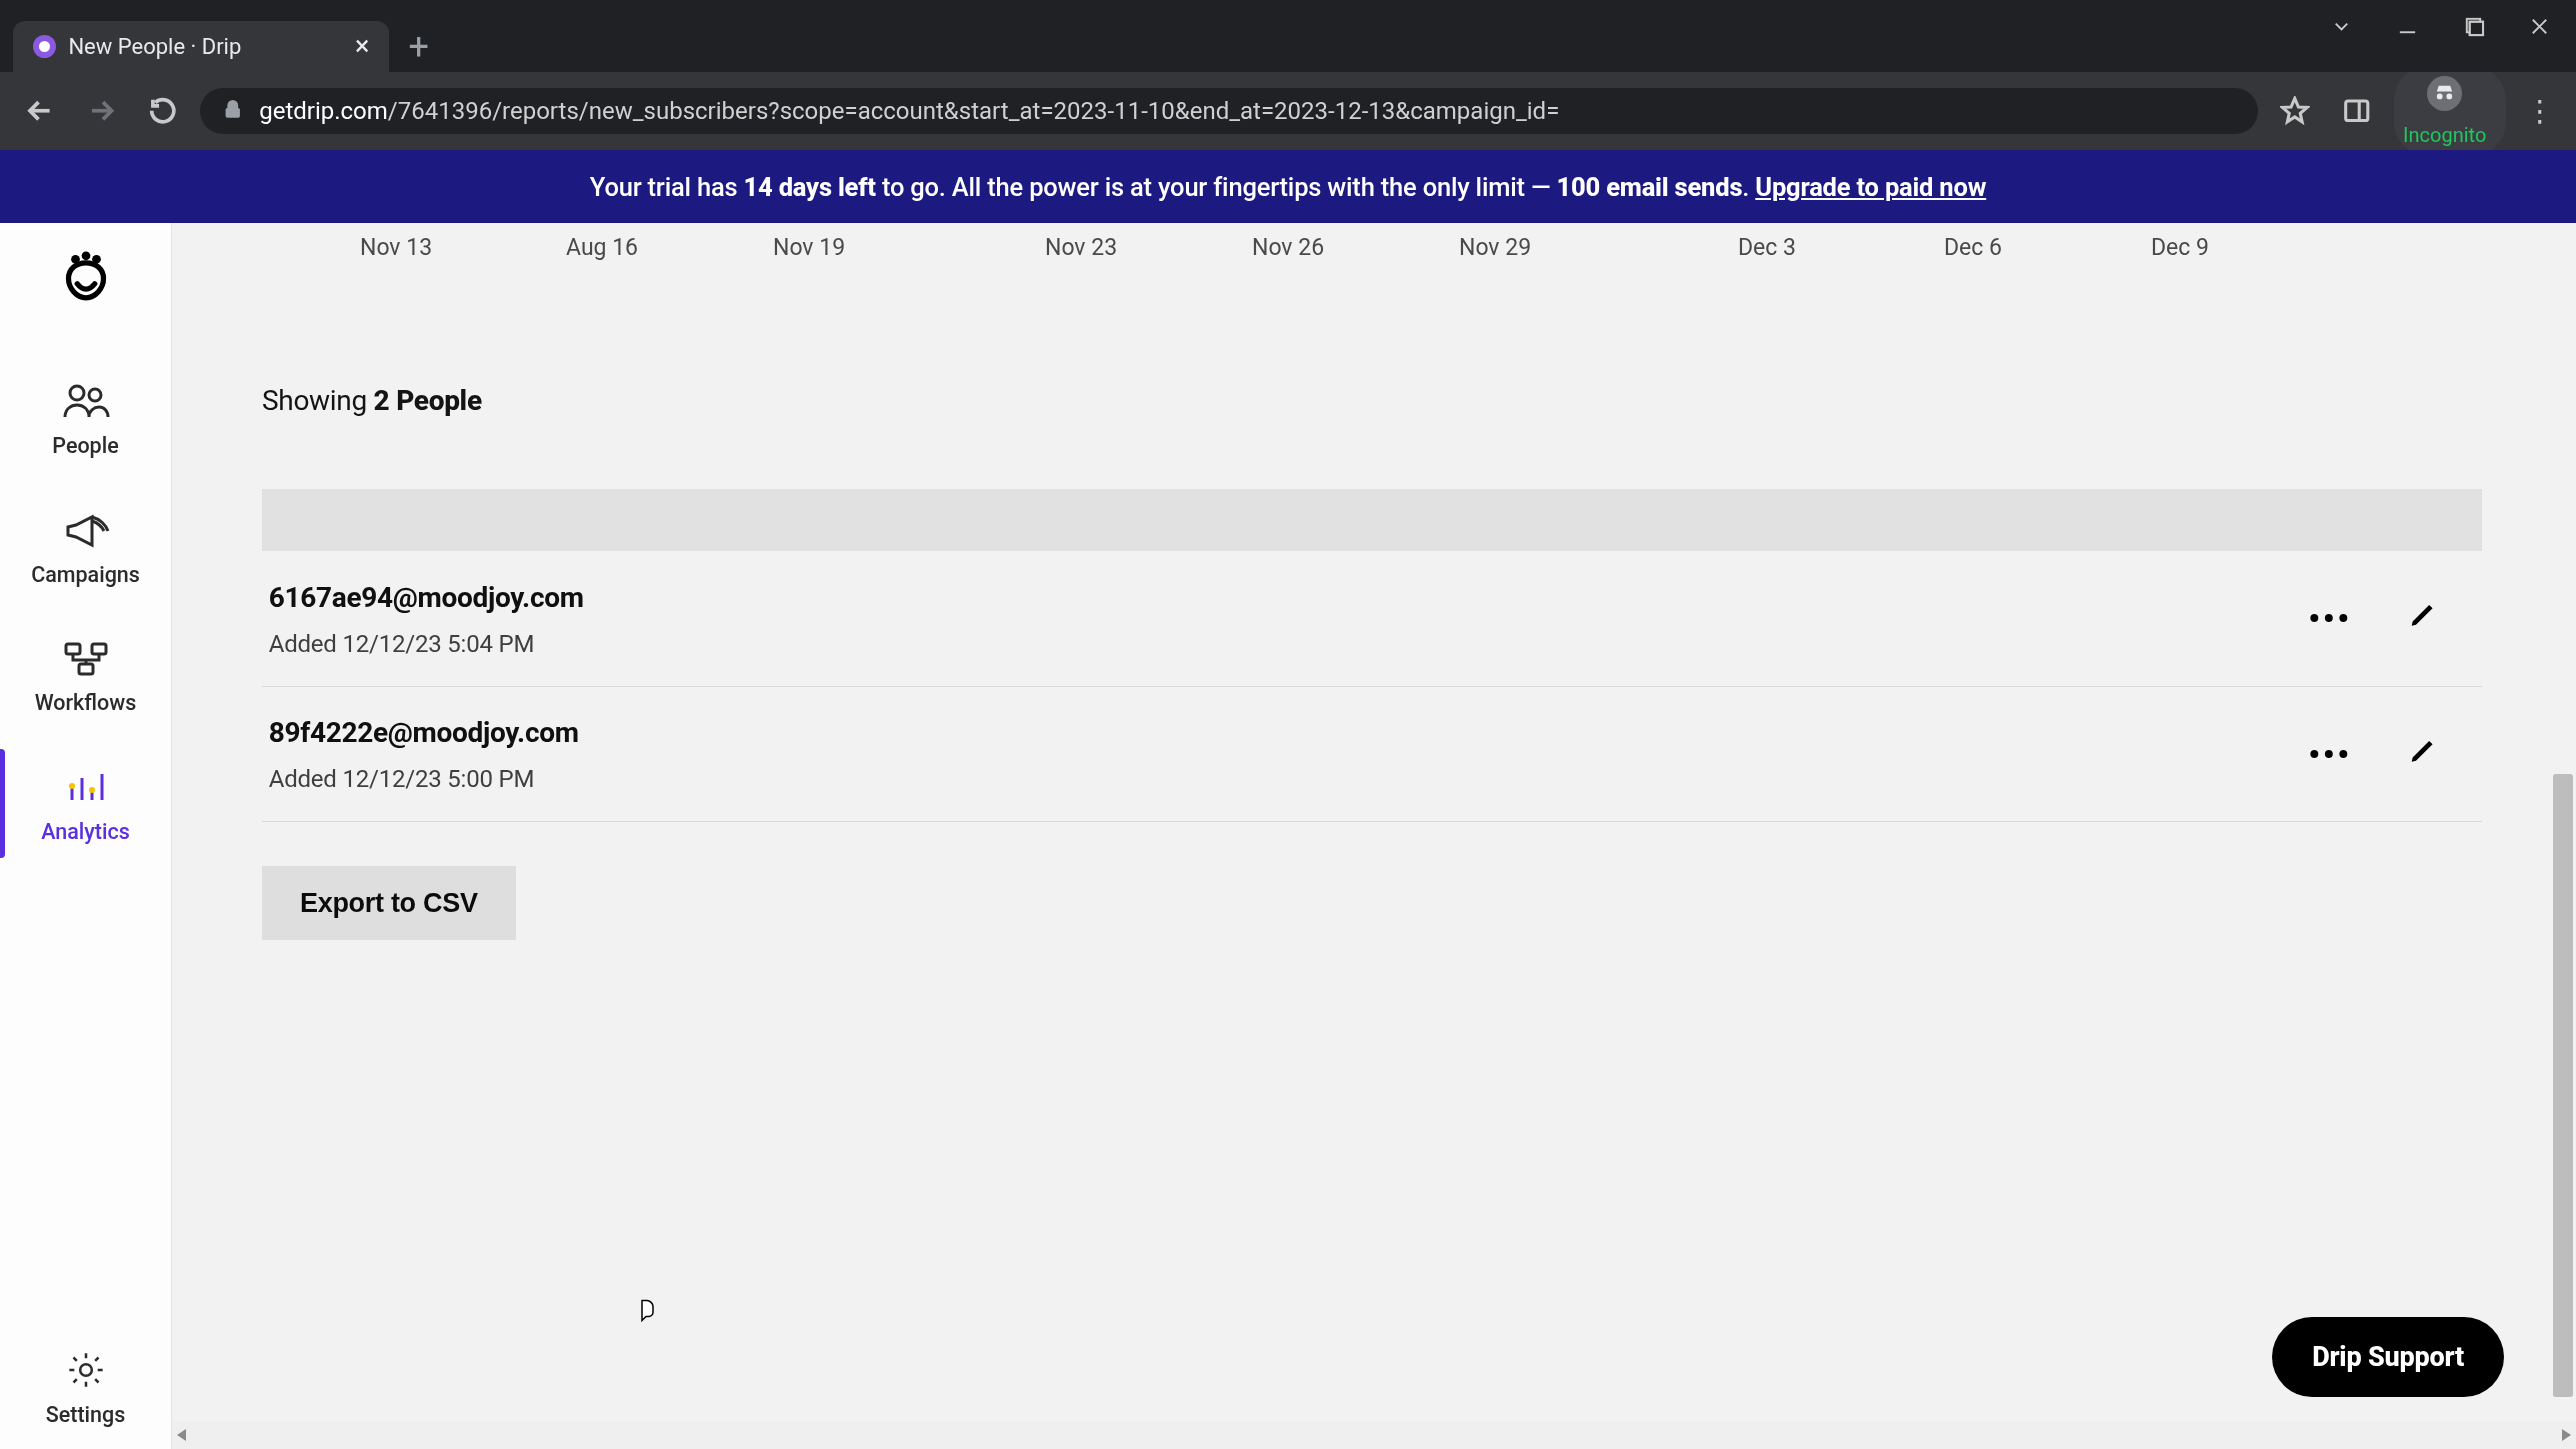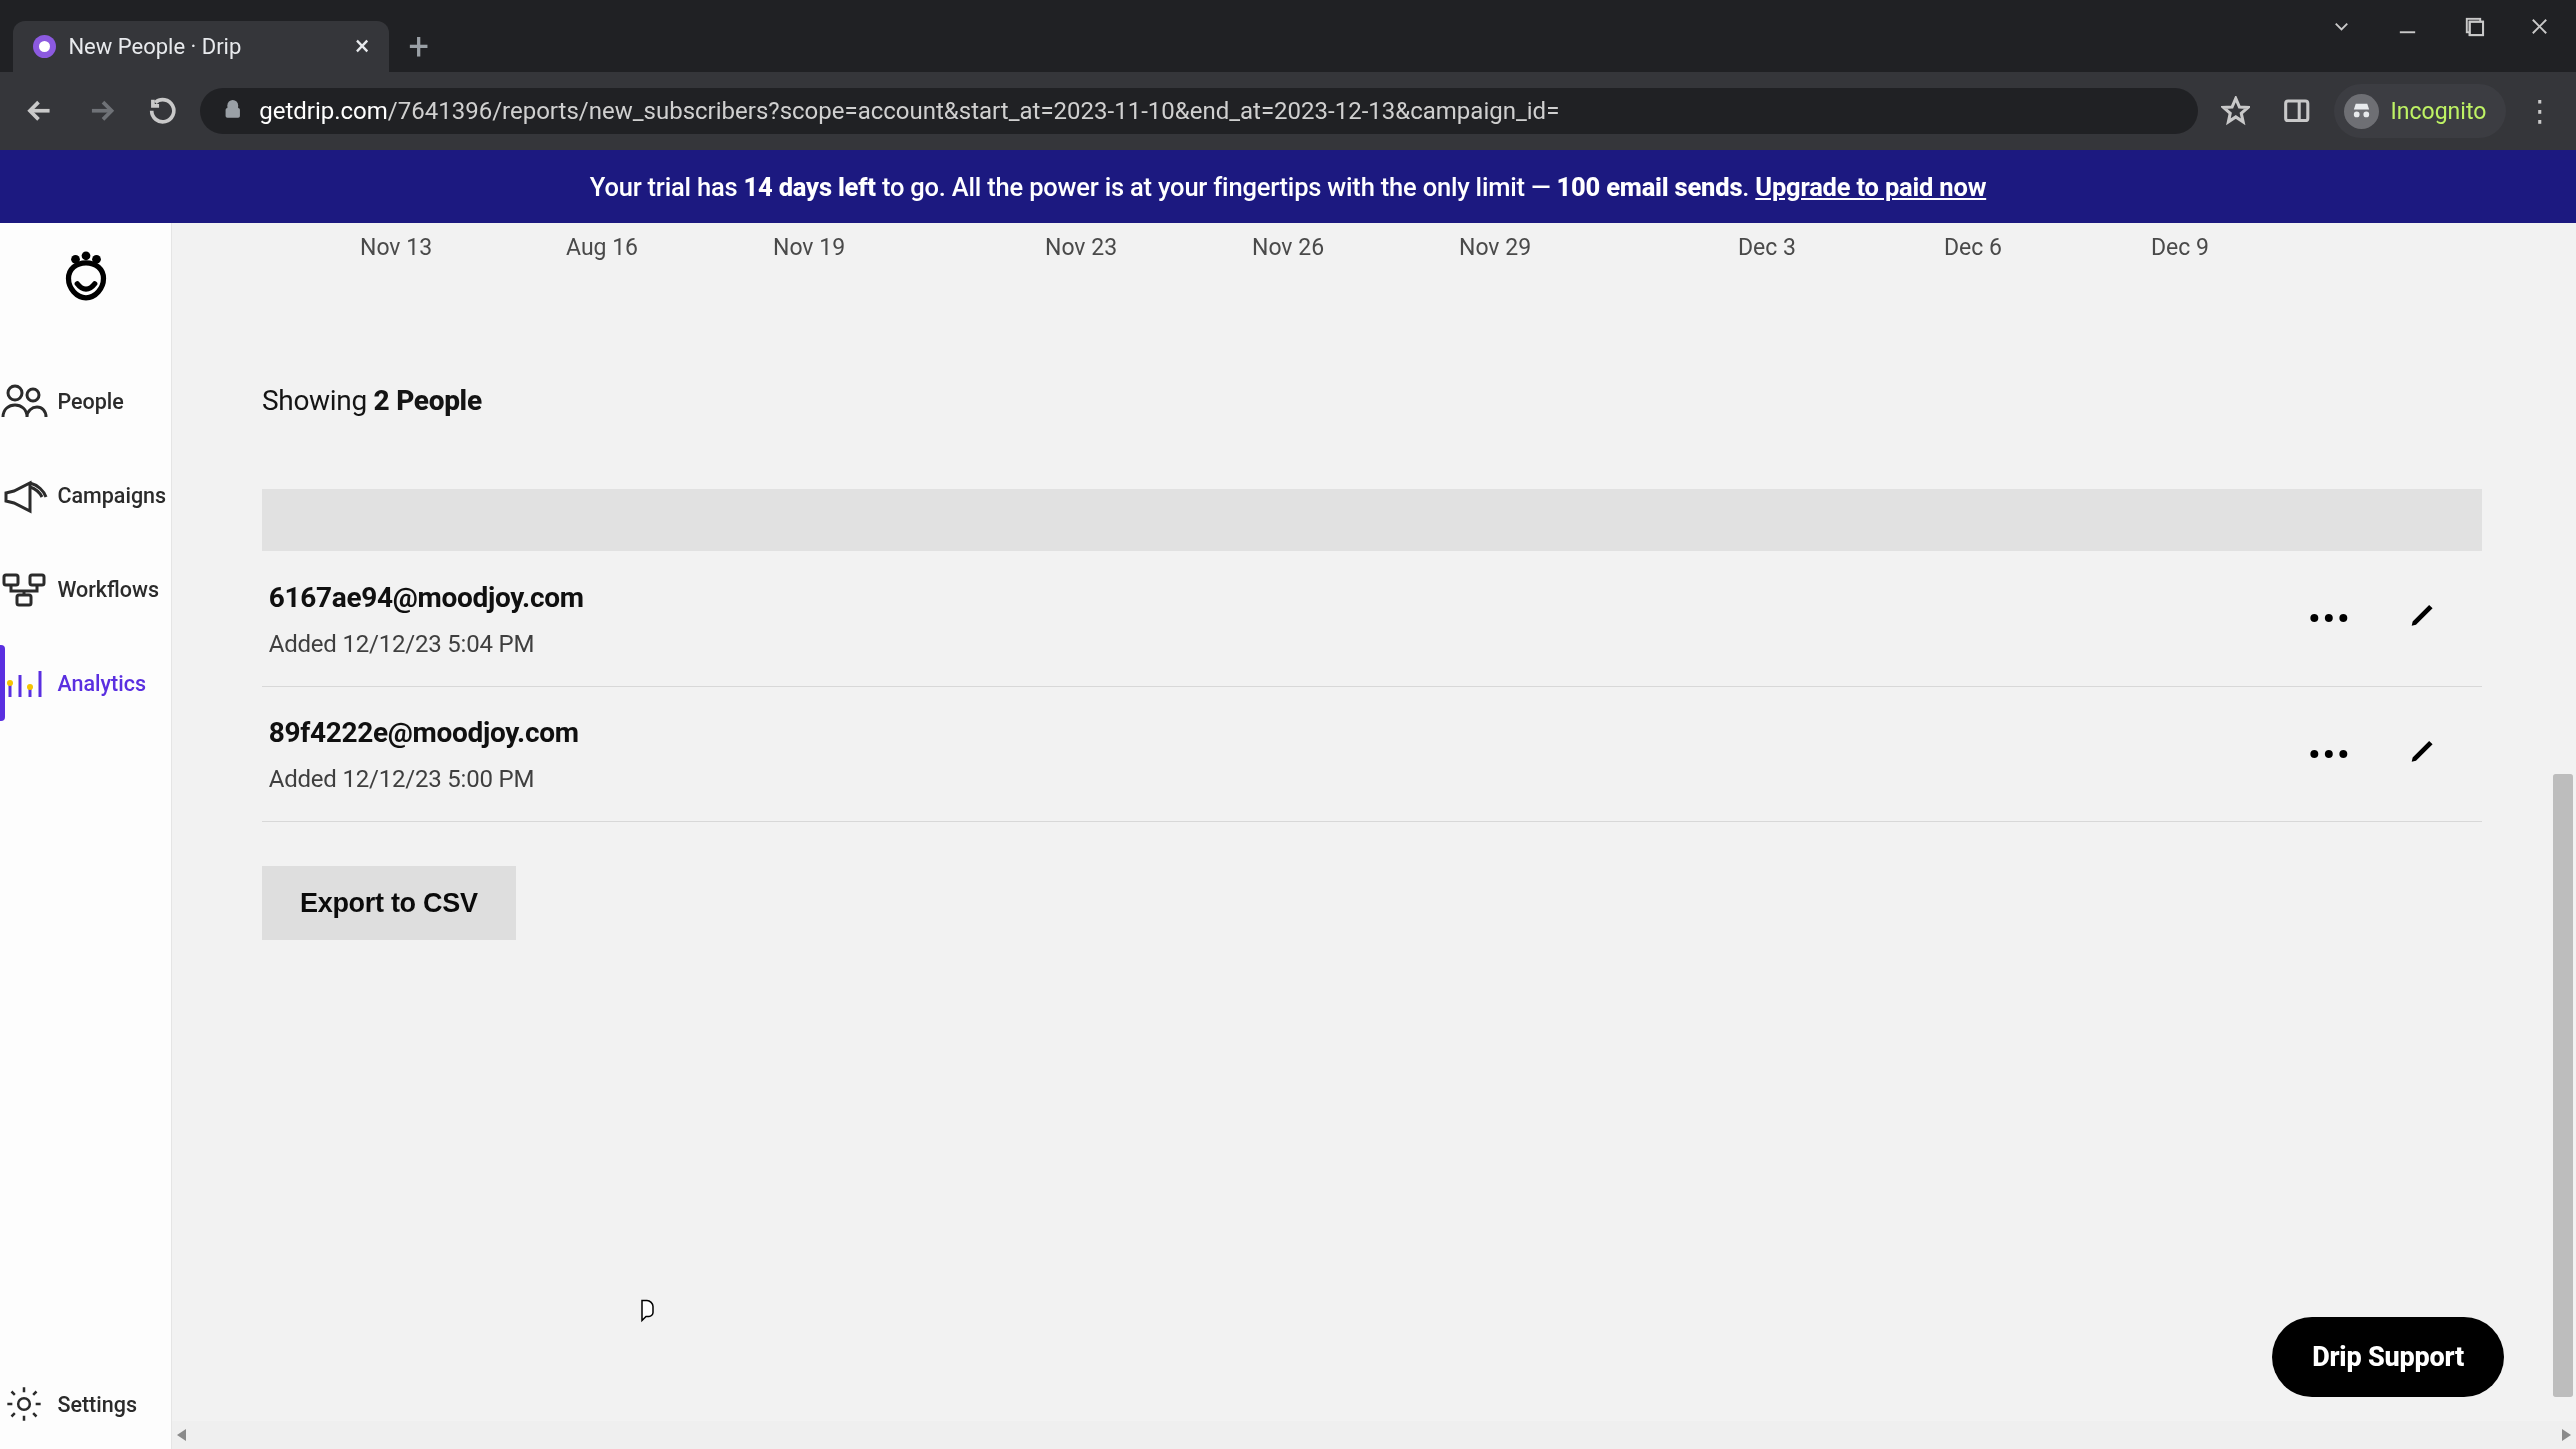--- a/index.html
+++ b/index.html
@@ -32,43 +32,43 @@
                          border-radius:50%; cursor:pointer; }
     .nav-btn svg       { width:29.5px; height:29.5px; stroke:#c9c9c9; stroke-width:3; fill:none; }
     .nav-btn.fwd svg   { stroke:#6f7277; }
     .url-bar           { flex:1; height:46px; background:#202124; border-radius:27px;
                          display:flex; align-items:center; padding:0 21.5px; gap:16px; }
     .lock svg          { width:21.5px; height:21.5px; fill:#9aa0a6;}
     .url-text          { color:#d0d0d0; font-size:24px; white-space:nowrap; overflow:hidden; }
     .url-domain        { color:#fff; }
     .tb-icon           { width:48px; height:48px; display:flex; align-items:center; justify-content:center; cursor:pointer;}
     .tb-icon svg       { width:29.5px; height:29.5px; stroke:#c9c9c9; stroke-width:2.5; fill:none;}
-    .incognito-pill    { display:flex; align-items:center; gap:12px; background:#3c3d42; color:#bef264;
-                         padding:9.4px 20px 9.4px 9.4px; border-radius:34px; font-size:23px;}
+    .incognito-pill    { display:flex; align-items:center; gap:12px; background:#3c3d42; color:#22c55e;
+                         padding:9.4px 20px 9.4px 9.4px; border-radius:34px; font-size:20px;flex-direction:column;}
     .incog-circle      { width:35px; height:35px; border-radius:50%; background:#6e6f74;
                          display:flex; align-items:center; justify-content:center;}
     .incog-circle svg  { width:23px; height:23px; fill:#e8eaed;}
     .kebab             { font-size:29.5px; letter-spacing:0; color:#c9c9c9; cursor:pointer; padding:0 5.4px;}
 
     
     .viewport          { flex:1; display:flex; flex-direction:column; background:#f2f2f2; position:relative; }
 
     .banner            { background:#1c1980; color:#fff; font-size:25.5px; font-weight:500;
                          text-align:center; padding:21.5px 27px; letter-spacing:-0.2px;}
     .banner b          { font-weight:800; }
     .banner a          { color:#fff; text-decoration:underline; cursor:pointer; font-weight:700;}
 
     .page-body         { flex:1; display:flex; position:relative; }
 
     
     .sidebar           { width:172px; background:#fdfdfd; display:flex; flex-direction:column;
                          align-items:center; padding-top:24px; border-right:0.7px solid #e5e5e5;}
     .logo              { width:56px; height:56px; margin-bottom:51px;}
     .logo svg          { width:100%; height:100%;}
-    .side-item         { width:100%; display:flex; flex-direction:row; align-items:center; gap:9.4px;
+    .side-item         { width:100%; display:flex; flex-direction:column; align-items:center; gap:9.4px;
                          padding:24px 0; cursor:pointer; color:#2b2b2b; position:relative;}
     .side-item.active  { color:#5a2fe0;}
     .side-item.active::before{
                          content:""; position:absolute; left:0; top:9.4px; bottom:9.4px; width:5.4px;
                          background:#5a2fe0; border-radius:0 4px 4px 0;}
     .side-ico          { height:46px; display:flex; align-items:center; justify-content:center;}
     .side-ico svg      { width:48px; height:40px; stroke:#2b2b2b; stroke-width:3; fill:none;}
     .side-item.active .side-ico svg{ stroke:#5a2fe0;}
     .side-lbl          { font-size:21.5px; font-weight:500;}
     .side-spacer       { flex:1;}

